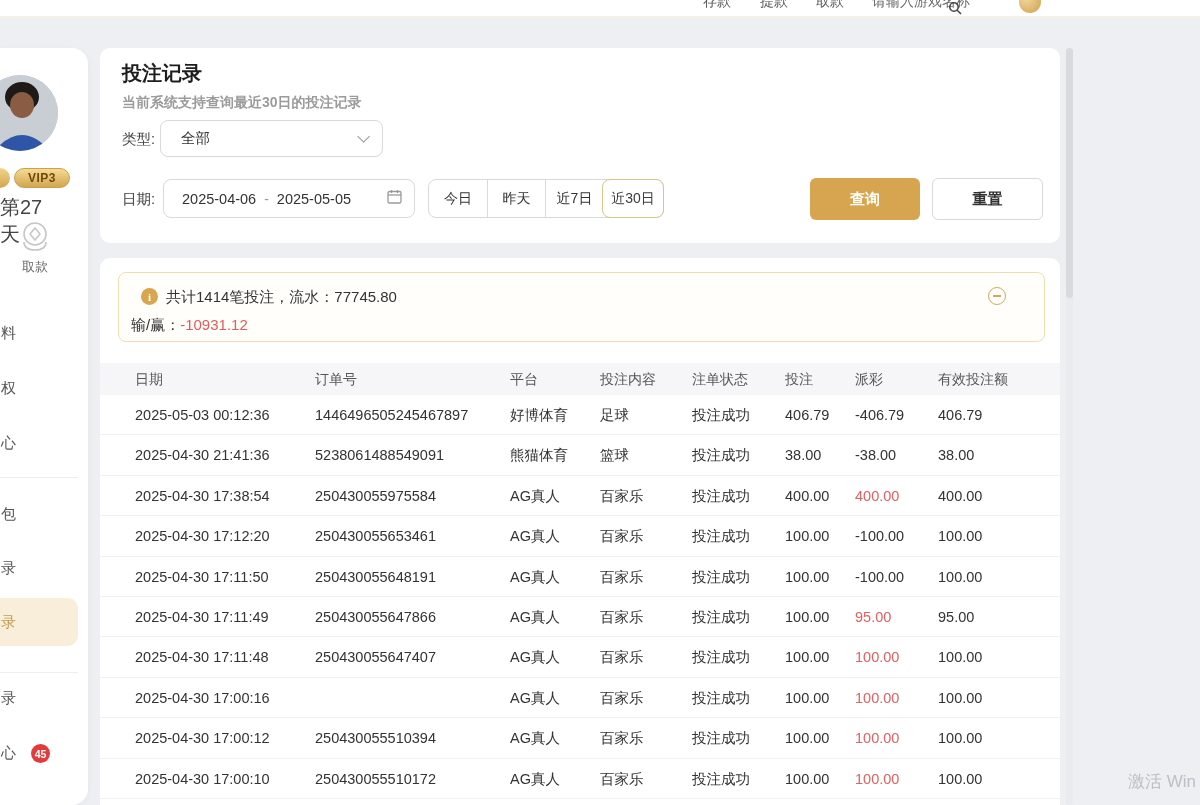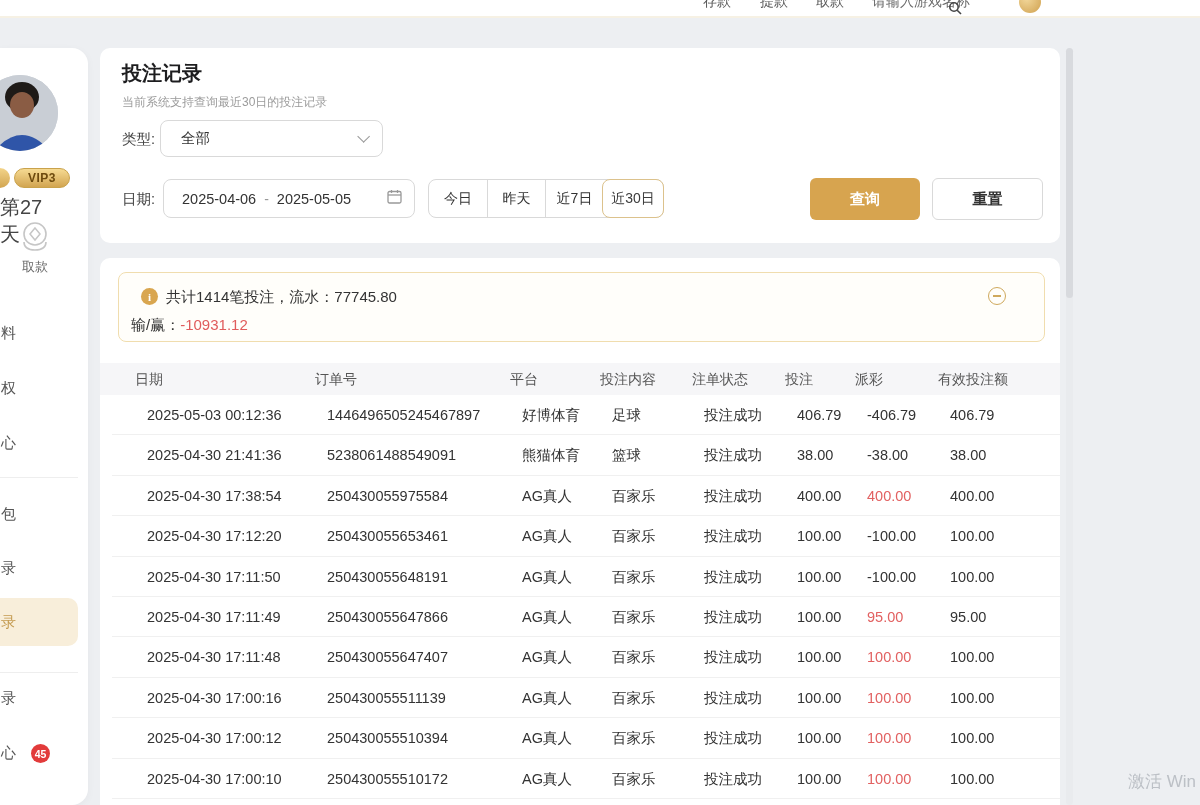--- a/index.html
+++ b/index.html
@@ -52,21 +52,21 @@
   .menu-active-bg { position:absolute; left:-30px; top:550px; width:108px; height:48px;
     background:#f8eeda; border-radius:10px; }
   .badge-45 { position:absolute; left:31px; top:696px; width:19px; height:19px;
     background:#e23b3b; border-radius:50%; color:#fff; font-size:10.5px; font-weight:bold;
     display:flex; align-items:center; justify-content:center; }
 
   
   .filter-card { position:absolute; left:100px; top:48px; width:960px; height:195px;
     background:#fff; border-radius:10px; }
   .page-title { position:absolute; left:22px; top:12px; font-size:20px; font-weight:bold; color:#1d1d1f; }
-  .page-subtitle { position:absolute; left:22px; top:46px; font-size:12px; color:#9b9b9b; }
+  .page-subtitle { position:absolute; left:22px; top:46px; font-size:14px; color:#9b9b9b;font-weight:bold; }
   .field-label { position:absolute; font-size:14.5px; color:#444; }
   .lbl-type{ left:22px; top:82px; } .lbl-date{ left:22px; top:142px; }
   .select-box { position:absolute; left:60px; top:72px; width:223px; height:37px;
     border:1px solid #d9d9d9; border-radius:8px; background:#fff;
     display:flex; align-items:center; padding:0 16px 0 20px; cursor:pointer; }
   .select-value { font-size:14.5px; color:#333; flex:1; }
   .chevron { width:9px; height:9px; border-right:1.5px solid #999; border-bottom:1.5px solid #999;
     transform:rotate(45deg) translateY(-3px); }
   .date-box { position:absolute; left:63px; top:131px; width:252px; height:39px;
     border:1px solid #d9d9d9; border-radius:8px; background:#fff;
@@ -96,21 +96,21 @@
   .summary-line1 { position:absolute; left:47px; top:15px; font-size:15px; color:#333; }
   .summary-line2 { position:absolute; left:12px; top:43px; font-size:15px; color:#333;text-align:center; }
   .loss-value { color:#e05c5c; }
   .collapse-icon { position:absolute; right:38px; top:14px; width:18px; height:18px;
     border:1.4px solid #cfa95d; border-radius:50%; cursor:pointer; }
   .collapse-icon::after { content:""; position:absolute; left:4px; top:7px; width:8px; height:1.6px;
     background:#cfa95d; }
 
   .thead { position:absolute; left:0; top:105px; width:960px; height:32px; background:#f6f6f8; }
   .thead .cell { color:#555; font-size:14px; line-height:32px; }
-  .tbody { position:absolute; left:12px; top:137px; width:960px; }
+  .tbody { position:absolute; left:0; top:137px; width:960px; }
   .trow { position:relative; width:960px; height:40.4px; border-bottom:1px solid #f0f0f0; }
   .trow .cell { font-size:14.5px; color:#333; line-height:40.4px; }
   .cell { position:absolute; white-space:nowrap; }
   .c-date{left:35px;} .c-order{left:215px;} .c-platform{left:410px;} .c-content{left:500px;}
   .c-status{left:592px;} .c-bet{left:685px;} .c-payout{left:755px;} .c-valid{left:838px;}
   .cell.win { color:#e26161; }
 </style>
 </head>
 <body>
 
@@ -292,21 +292,20 @@
         <span class="cell c-order">250430055647407</span>
         <span class="cell c-platform">AG真人</span>
         <span class="cell c-content">百家乐</span>
         <span class="cell c-status">投注成功</span>
         <span class="cell c-bet">100.00</span>
         <span class="cell c-payout win">100.00</span>
         <span class="cell c-valid">100.00</span>
       </div>
       <div class="trow">
         <span class="cell c-date">2025-04-30 17:00:16</span>
-        <span class="cell c-order">250430055511139</span>
         <span class="cell c-platform">AG真人</span>
         <span class="cell c-content">百家乐</span>
         <span class="cell c-status">投注成功</span>
         <span class="cell c-bet">100.00</span>
         <span class="cell c-payout win">100.00</span>
         <span class="cell c-valid">100.00</span>
       </div>
       <div class="trow">
         <span class="cell c-date">2025-04-30 17:00:12</span>
         <span class="cell c-order">250430055510394</span>

